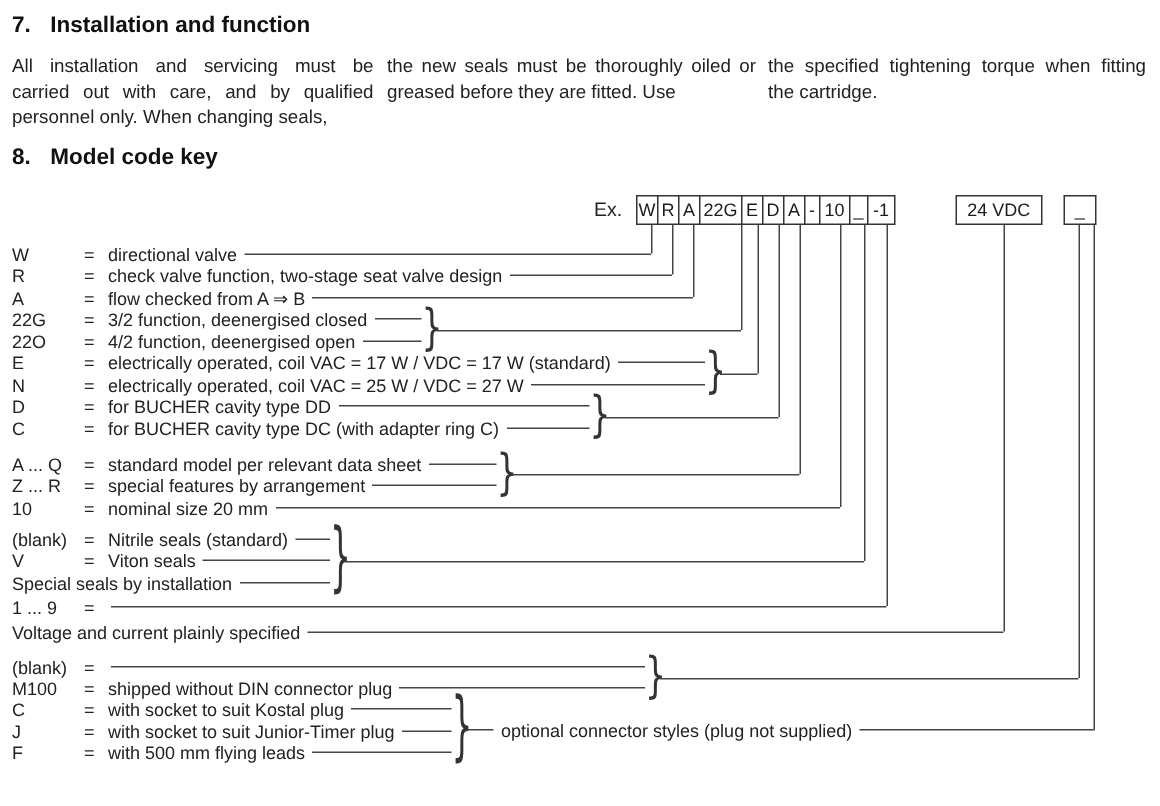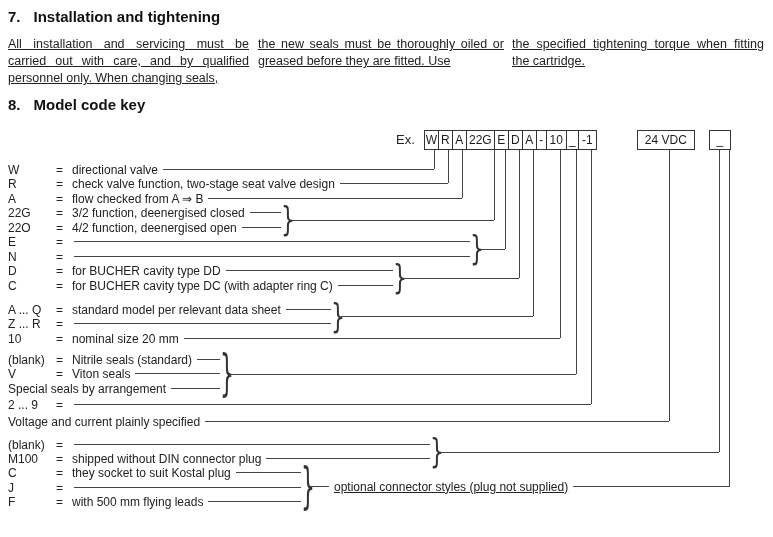--- a/index.html
+++ b/index.html
@@ -2,21 +2,21 @@
 <html><head>
 <meta charset="utf-8">
 <style>
   html,body{margin:0;padding:0;}
   body{
     width:773px;height:537px;position:relative;overflow:hidden;
     background:#ffffff;color:#1c1c1c;
     font-family:"Liberation Sans", sans-serif;
   }
   .heading{position:absolute;left:8px;display:flex;gap:13px;font-weight:bold;font-size:15px;color:#111;}
-  .para{position:absolute;font-size:12.5px;line-height:17px;text-align:justify;color:#222;text-decoration:underline;}
+  .para{position:absolute;font-size:12.5px;line-height:17px;text-align:justify;color:#222;}
   .exrow{position:absolute;left:396px;top:130px;display:flex;align-items:flex-start;}
   .exlabel{font-size:13px;margin-right:9px;line-height:20px;color:#222;}
   .cbox{box-sizing:border-box;border:1px solid #333;height:20px;line-height:18px;
         text-align:center;font-size:12px;flex:none;background:#fff;}
   .cbox + .cbox{margin-left:-1px;}
   .sp{flex:none;height:20px;}
   .row{position:absolute;left:8px;height:15px;display:flex;align-items:center;
        font-size:12px;white-space:nowrap;color:#222;}
   .row .code{width:48px;flex:none;}
   .row .eq{width:16px;flex:none;}
@@ -24,29 +24,29 @@
   .row .leader{flex:1;min-width:0;height:0;border-top:1px solid #444;margin-left:2px;}
   .vline{position:absolute;width:1px;background:#444;}
   .hline{position:absolute;height:1px;background:#444;}
   .brace{position:absolute;width:12px;text-align:center;color:#333;
          font-family:"DejaVu Sans", sans-serif;}
   .b2{height:30px;line-height:30px;font-size:22px;transform:scaleY(1.5);}
   .b3{height:44px;line-height:44px;font-size:22px;transform:scaleY(2.3);}
   .annrow{position:absolute;top:479px;left:311px;width:418px;height:15px;display:flex;
           align-items:center;font-size:12px;white-space:nowrap;color:#222;}
   .annrow .lead18{width:18px;flex:none;height:0;border-top:1px solid #444;}
-  .annrow .anntext{flex:none;padding:0 5px;text-decoration:underline;}
+  .annrow .anntext{flex:none;padding:0 5px;}
   .annrow .leadfill{flex:1;height:0;border-top:1px solid #444;}
 </style>
 </head>
 <body>
 
 <div class="heading" style="top:8px">
   <span>7.</span>
-  <span>Installation and tightening</span>
+  <span>Installation and function</span>
 </div>
 <div class="para" style="left:8px;top:36px;width:241px">All installation and servicing  must be carried out with care, and by qualified personnel only. When changing seals,</div>
 <div class="para" style="left:258px;top:36px;width:246px">the new seals must be thoroughly oiled or greased before they are fitted. Use</div>
 <div class="para" style="left:512px;top:36px;width:252px">the specified tightening torque when fitting the cartridge.</div>
 
 <div class="heading" style="top:96px">
   <span>8.</span>
   <span>Model code key</span>
 </div>
 
@@ -95,25 +95,27 @@
 </div>
 <div class="row" style="top:220px;width:273px">
   <span class="code">22O</span>
     <span class="eq">=</span>
     <span class="desc">4/2 function, deenergised open</span>
     <span class="leader"></span>
 </div>
 <div class="row" style="top:234px;width:462px">
   <span class="code">E</span>
     <span class="eq">=</span>
+    <span class="desc">electrically operated, coil VAC = 17 W / VDC = 17 W (standard)</span>
     <span class="leader"></span>
 </div>
 <div class="row" style="top:249px;width:462px">
   <span class="code">N</span>
     <span class="eq">=</span>
+    <span class="desc">electrically operated, coil VAC = 25 W / VDC = 27 W</span>
     <span class="leader"></span>
 </div>
 <div class="row" style="top:263px;width:385px">
   <span class="code">D</span>
     <span class="eq">=</span>
     <span class="desc">for BUCHER cavity type DD</span>
     <span class="leader"></span>
 </div>
 <div class="row" style="top:278px;width:385px">
   <span class="code">C</span>
@@ -123,20 +125,21 @@
 </div>
 <div class="row" style="top:302px;width:323px">
   <span class="code">A ... Q</span>
     <span class="eq">=</span>
     <span class="desc">standard model per relevant data sheet</span>
     <span class="leader"></span>
 </div>
 <div class="row" style="top:316px;width:323px">
   <span class="code">Z ... R</span>
     <span class="eq">=</span>
+    <span class="desc">special features by arrangement</span>
     <span class="leader"></span>
 </div>
 <div class="row" style="top:331px;width:552px">
   <span class="code">10</span>
     <span class="eq">=</span>
     <span class="desc">nominal size 20 mm</span>
     <span class="leader"></span>
 </div>
 <div class="row" style="top:352px;width:212px">
   <span class="code">(blank)</span>
@@ -144,25 +147,25 @@
     <span class="desc">Nitrile seals (standard)</span>
     <span class="leader"></span>
 </div>
 <div class="row" style="top:366px;width:212px">
   <span class="code">V</span>
     <span class="eq">=</span>
     <span class="desc">Viton seals</span>
     <span class="leader"></span>
 </div>
 <div class="row row-full" style="top:381px;width:212px">
-  <span class="desc">Special seals by arrangement</span>
+  <span class="desc">Special seals by installation</span>
     <span class="leader"></span>
 </div>
 <div class="row" style="top:397px;width:583px">
-  <span class="code">2 ... 9</span>
+  <span class="code">1 ... 9</span>
     <span class="eq">=</span>
     <span class="leader"></span>
 </div>
 <div class="row row-full" style="top:414px;width:661px">
   <span class="desc">Voltage and current plainly specified</span>
     <span class="leader"></span>
 </div>
 <div class="row" style="top:437px;width:422px">
   <span class="code">(blank)</span>
     <span class="eq">=</span>
@@ -170,26 +173,27 @@
 </div>
 <div class="row" style="top:451px;width:422px">
   <span class="code">M100</span>
     <span class="eq">=</span>
     <span class="desc">shipped without DIN connector plug</span>
     <span class="leader"></span>
 </div>
 <div class="row" style="top:465px;width:293px">
   <span class="code">C</span>
     <span class="eq">=</span>
-    <span class="desc">they socket to suit Kostal plug</span>
+    <span class="desc">with socket to suit Kostal plug</span>
     <span class="leader"></span>
 </div>
 <div class="row" style="top:480px;width:293px">
   <span class="code">J</span>
     <span class="eq">=</span>
+    <span class="desc">with socket to suit Junior-Timer plug</span>
     <span class="leader"></span>
 </div>
 <div class="row" style="top:494px;width:293px">
   <span class="code">F</span>
     <span class="eq">=</span>
     <span class="desc">with 500 mm flying leads</span>
     <span class="leader"></span>
 </div>
 
 <div class="brace b2" style="left:281px;top:205px">}</div>

